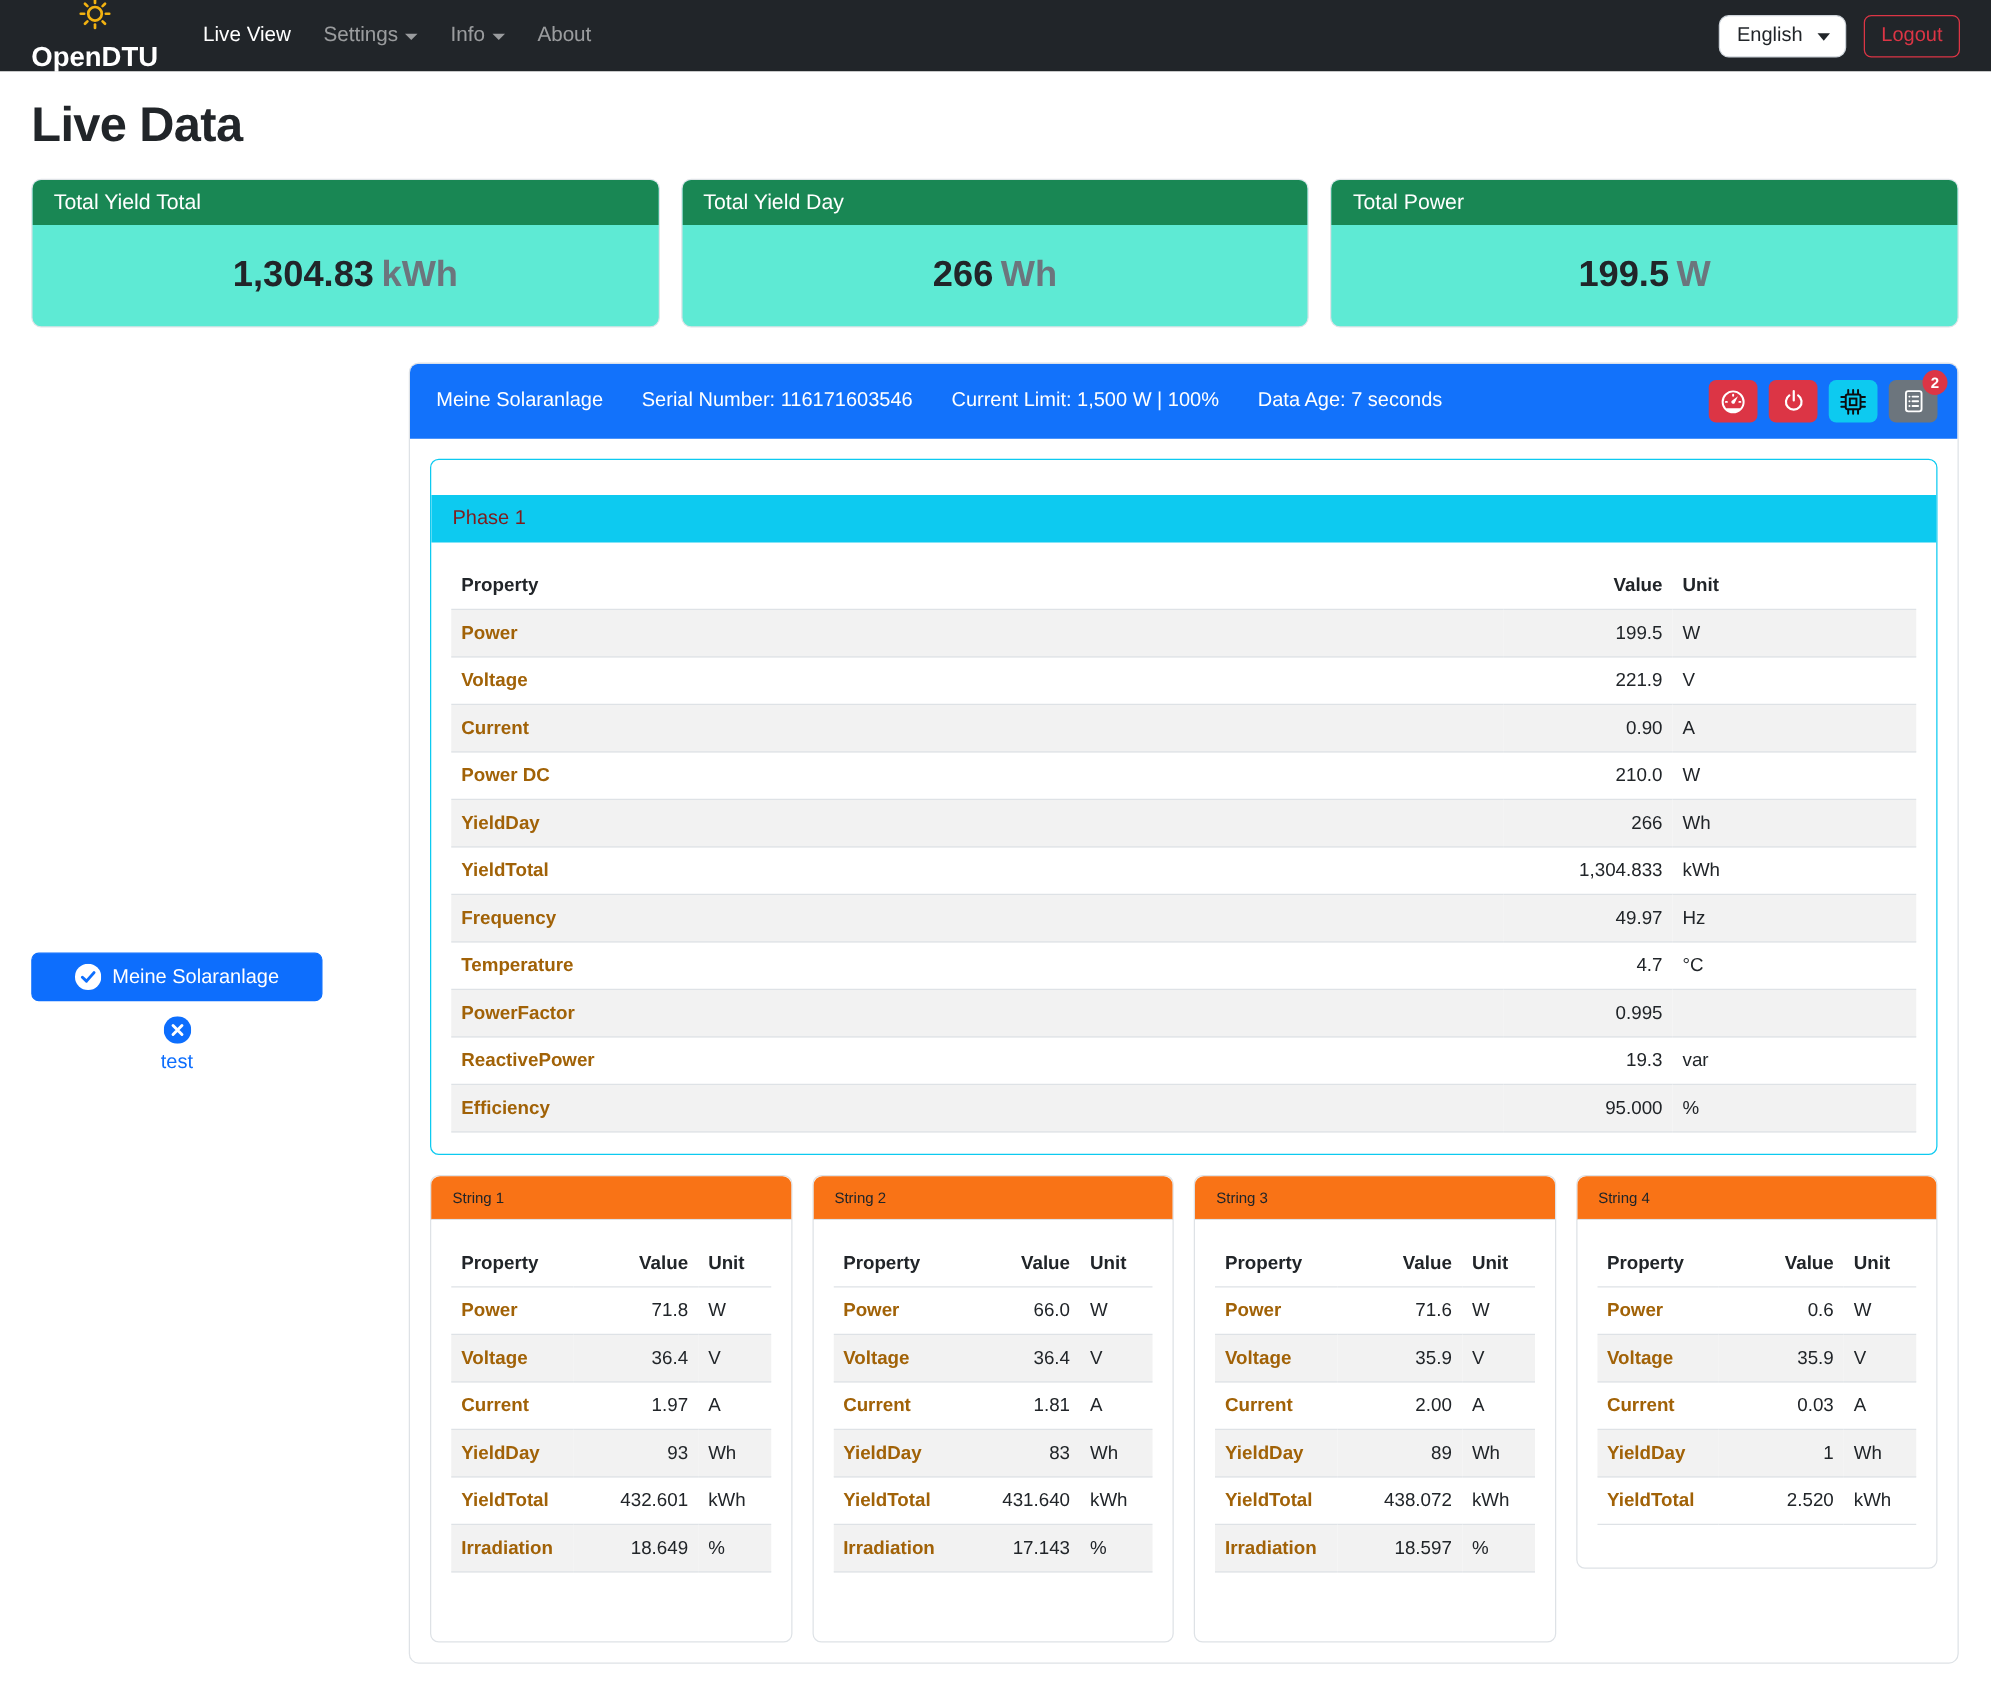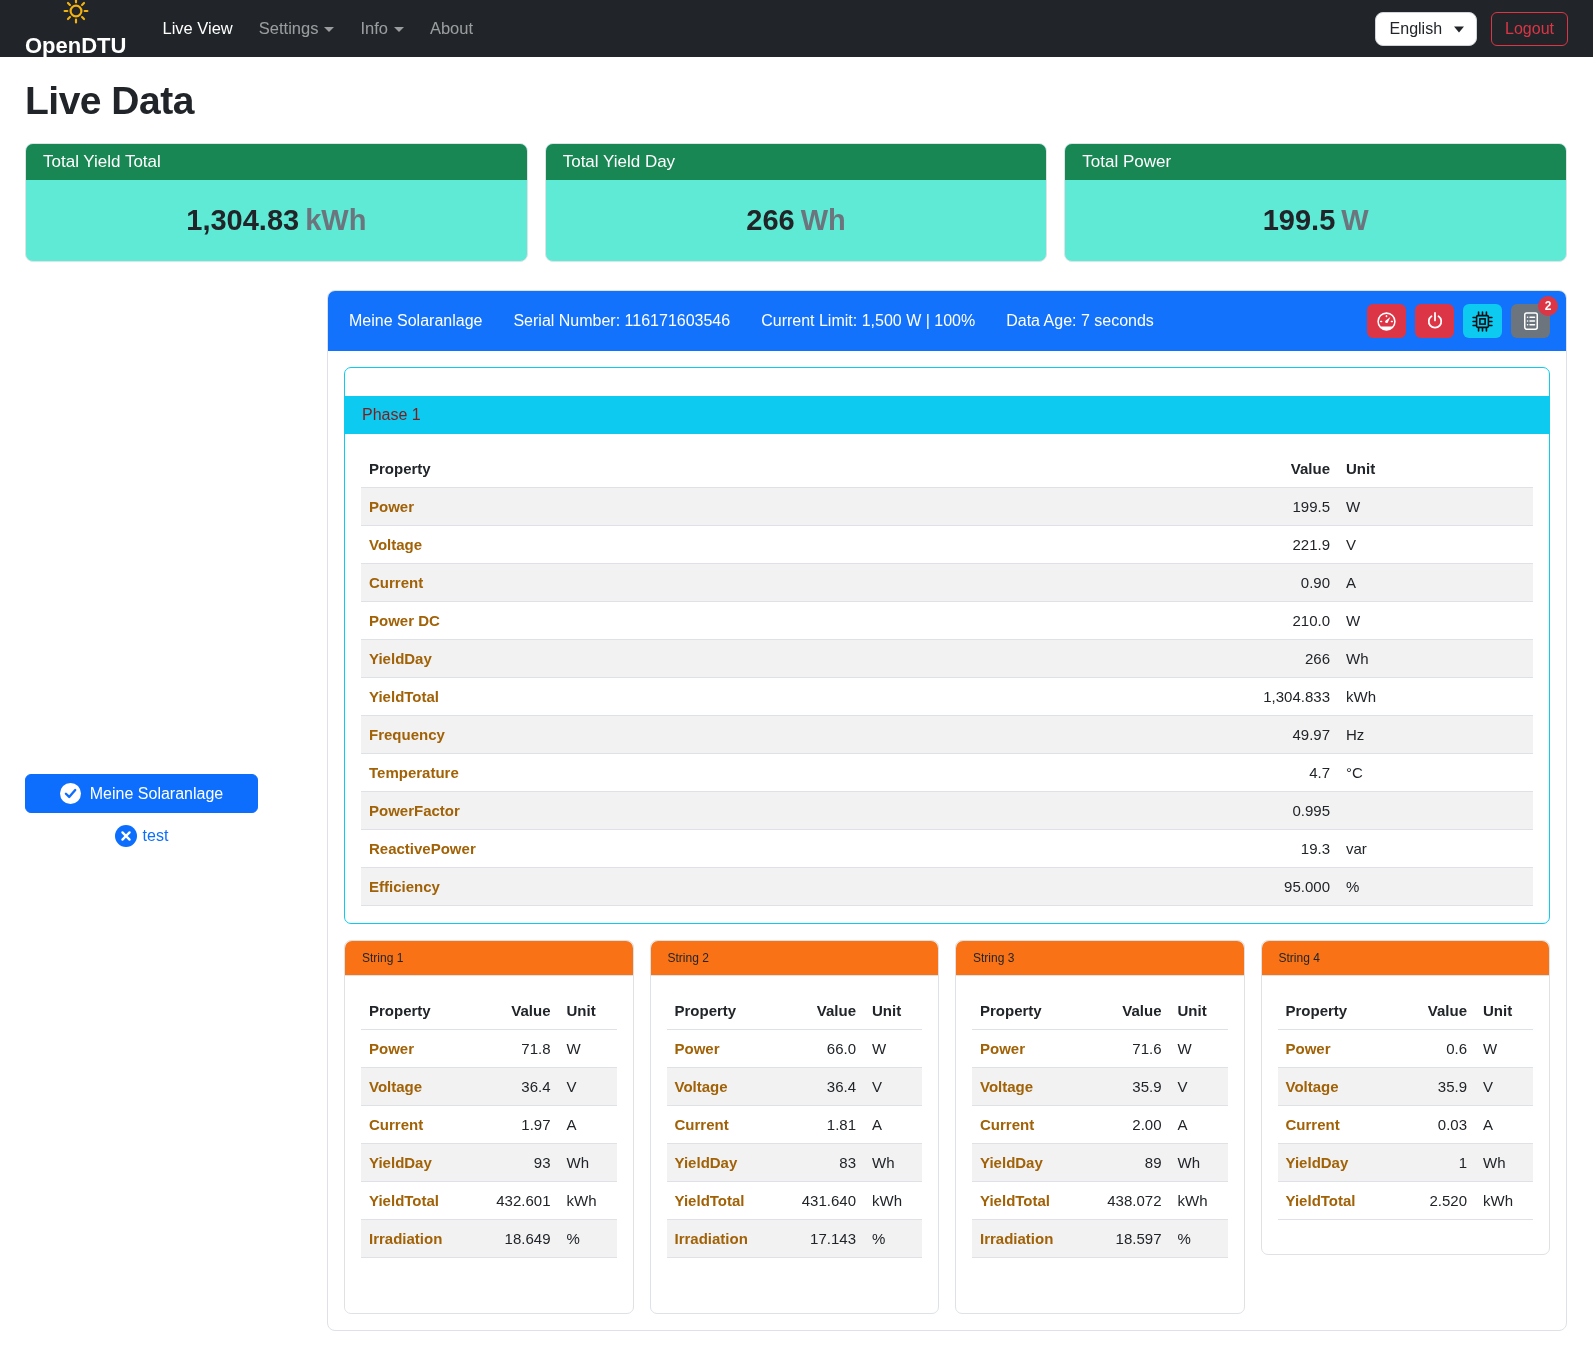--- a/index.html
+++ b/index.html
@@ -27,21 +27,21 @@
   .sum-card { flex:1; border:1px solid #dfe3e7; border-radius:8px; background:#5eead4; overflow:hidden; }
   .sum-card .head { background:#198754; color:#fff; font-size:17px; padding:8px 17px; }
   .sum-card .body { padding:24px 16px; text-align:center; font-size:29px; }
   .sum-card .value { font-weight:700; color:#212529; }
   .sum-card .unit { color:#6c757d; font-weight:600; margin-left:6px; }
 
   
   .main-row { display:flex; align-items:center;gap:44px; }
   .sidebar { width:233px; margin-right:25px; flex-shrink:0; }
   .inv-select-btn { width:100%; background:#0d6efd; border:1px solid #0d6efd; color:#fff; font-size:16px; border-radius:6px; padding:8px 10px; display:flex; align-items:center; justify-content:center; gap:9px; cursor:pointer; font-family:inherit; }
-  .test-row { display:flex; align-items:center; justify-content:center; gap:6px; margin-top:12px; cursor:pointer; }
+  .test-row { display:flex; align-items:center; justify-content:center; gap:6px; margin-top:12px; cursor:pointer;flex-direction:column; }
   .test-row span.lbl { color:#0d6efd; font-size:16px; }
 
   
   .inv-card { flex:1; border:1px solid #dee2e6; border-radius:8px; background:#fff; overflow:hidden; }
   .inv-head { background:#1272fb; color:#fff; display:flex; align-items:center; padding:13px 16px 13px 21px; }
   .inv-head .meta { display:flex; align-items:center; gap:31px; font-size:16px; flex:1; }
   .inv-actions { display:flex; gap:9px; }
   .icon-btn { width:39px; height:34px; border:none; border-radius:6px; display:flex; align-items:center; justify-content:center; cursor:pointer; position:relative; }
   .icon-btn.danger { background:#dc3545; }
   .icon-btn.info { background:#0dcaf0; }

